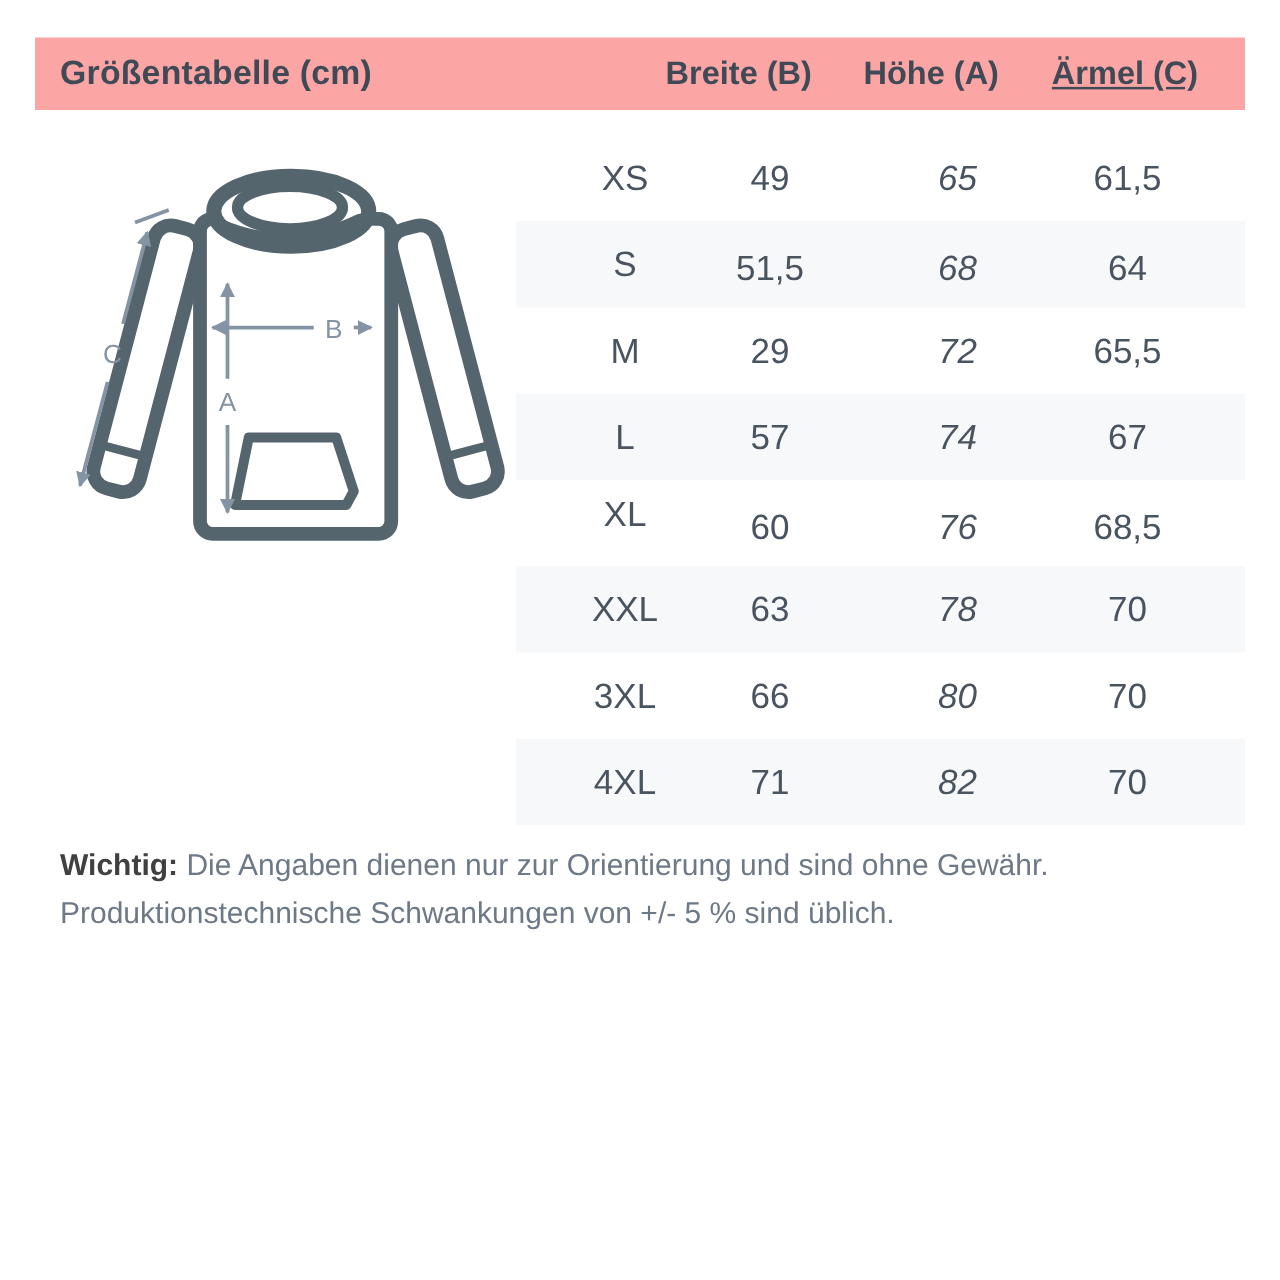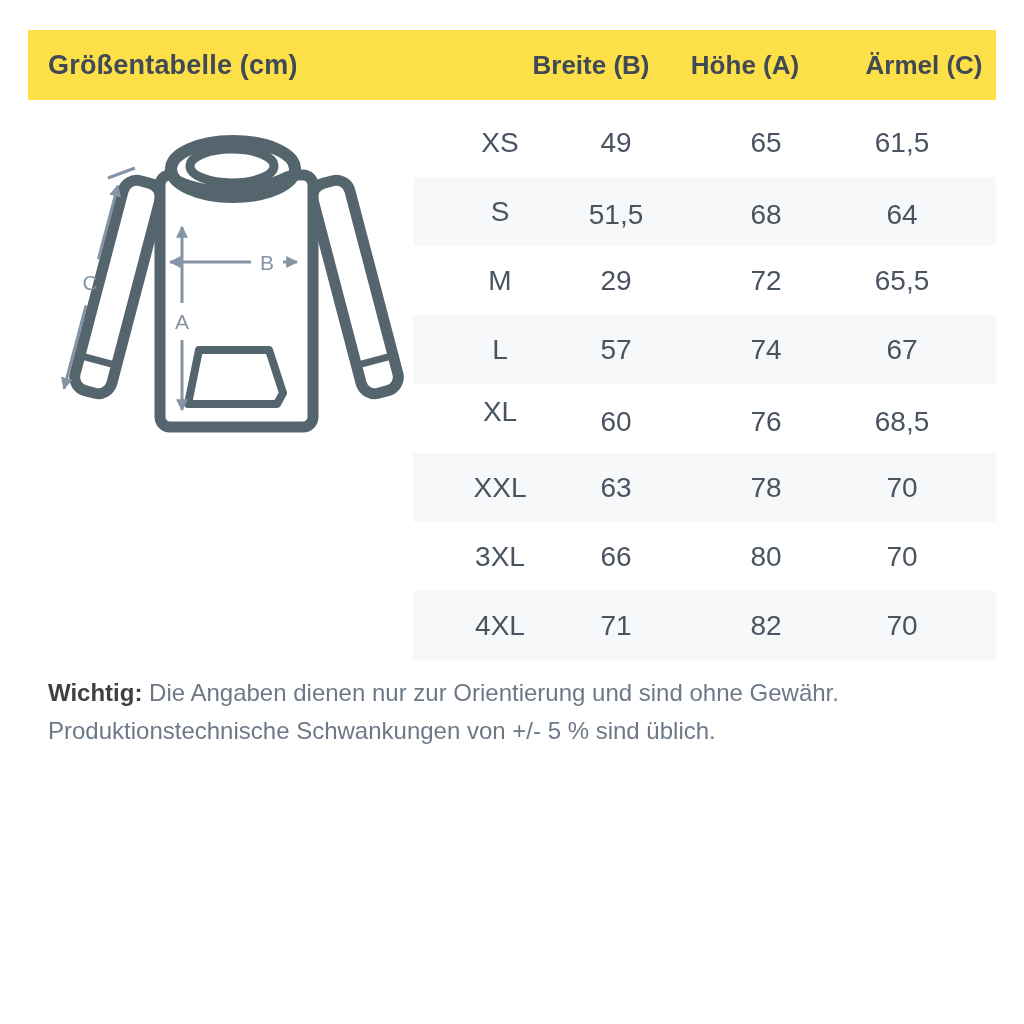--- a/index.html
+++ b/index.html
@@ -2,50 +2,50 @@
 <html><head>
 <meta charset="utf-8">
 <style>
   html,body{margin:0;padding:0;background:#ffffff;}
   .canvas{
     position:relative;width:1024px;height:1024px;background:#ffffff;overflow:hidden;
     font-family:"Liberation Sans","DejaVu Sans",sans-serif;
   }
   
   .band{
-    position:absolute;left:28px;top:30px;width:968px;height:70px;
-    background:#fde047;
+    position:absolute;left:28px;top:30px;width:968px;height:58px;
+    background:#fca5a5;
   }
   .band .title{
     position:absolute;left:20px;top:50%;transform:translateY(-50%);
     font-size:27px;font-weight:bold;color:#3f4a56;letter-spacing:.2px;
   }
   .band .colhead{
     position:absolute;top:50%;transform:translate(-50%,-50%);
     font-size:26px;font-weight:bold;color:#3f4a56;white-space:nowrap;
   }
   .band .ch-breite{left:563px;}
   .band .ch-hoehe{left:717px;text-align:center;}
-  .band .ch-aermel{left:896px;}
+  .band .ch-aermel{left:872px;text-decoration:underline;}
 
   
   .hoodie{position:absolute;left:30px;top:120px;width:400px;height:340px;}
 
   
   .table{position:absolute;left:413px;top:108px;width:583px;}
   .row{position:relative;width:583px;height:69px;}
   .row.stripe{background:#f6f8fa;}
   .cell{
     position:absolute;top:0;height:69px;line-height:69px;
     transform:translateX(-50%);
     font-size:28px;color:#4a5461;white-space:nowrap;
   }
   .c-size{left:87px;}
   .c-breite{left:203px;}
-  .c-hoehe{left:353px;}
+  .c-hoehe{left:353px;font-style:italic;}
   .c-aermel{left:489px;}
   .nudge-up{transform:translate(-50%,-7px);}
   .nudge-dn{transform:translate(-50%,3px);}
 
   
   .note{
     position:absolute;left:48px;top:674px;width:930px;
     font-size:24px;line-height:38px;color:#6e7988;
   }
   .note strong{color:#404040;font-weight:bold;}

